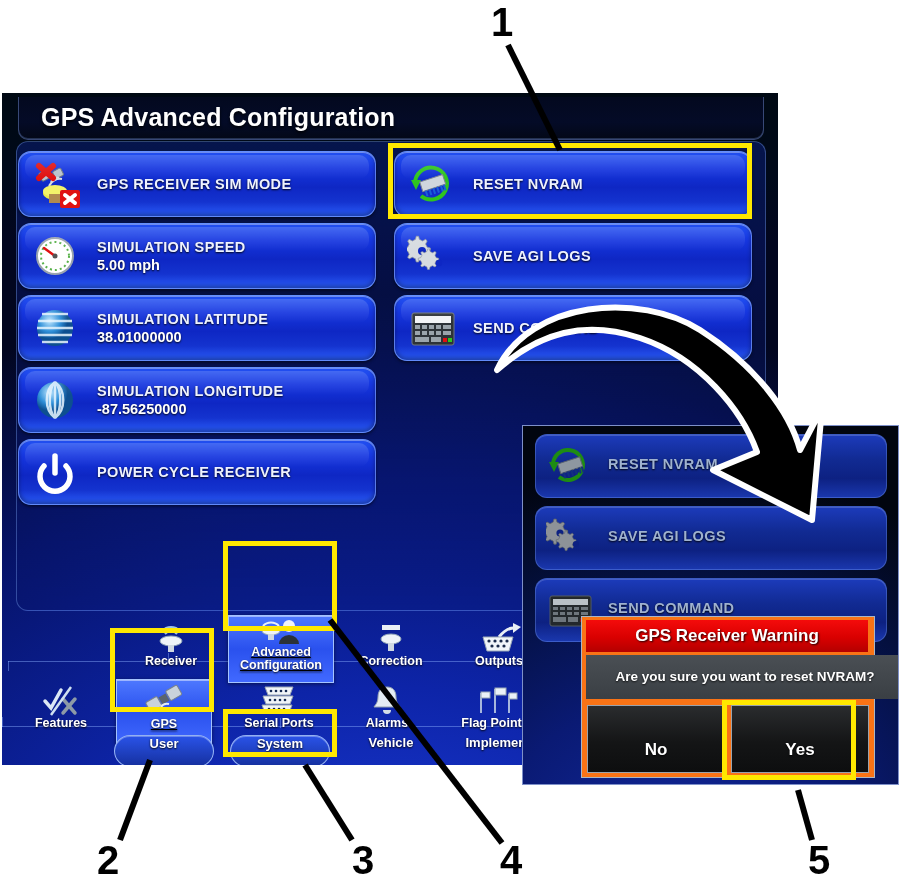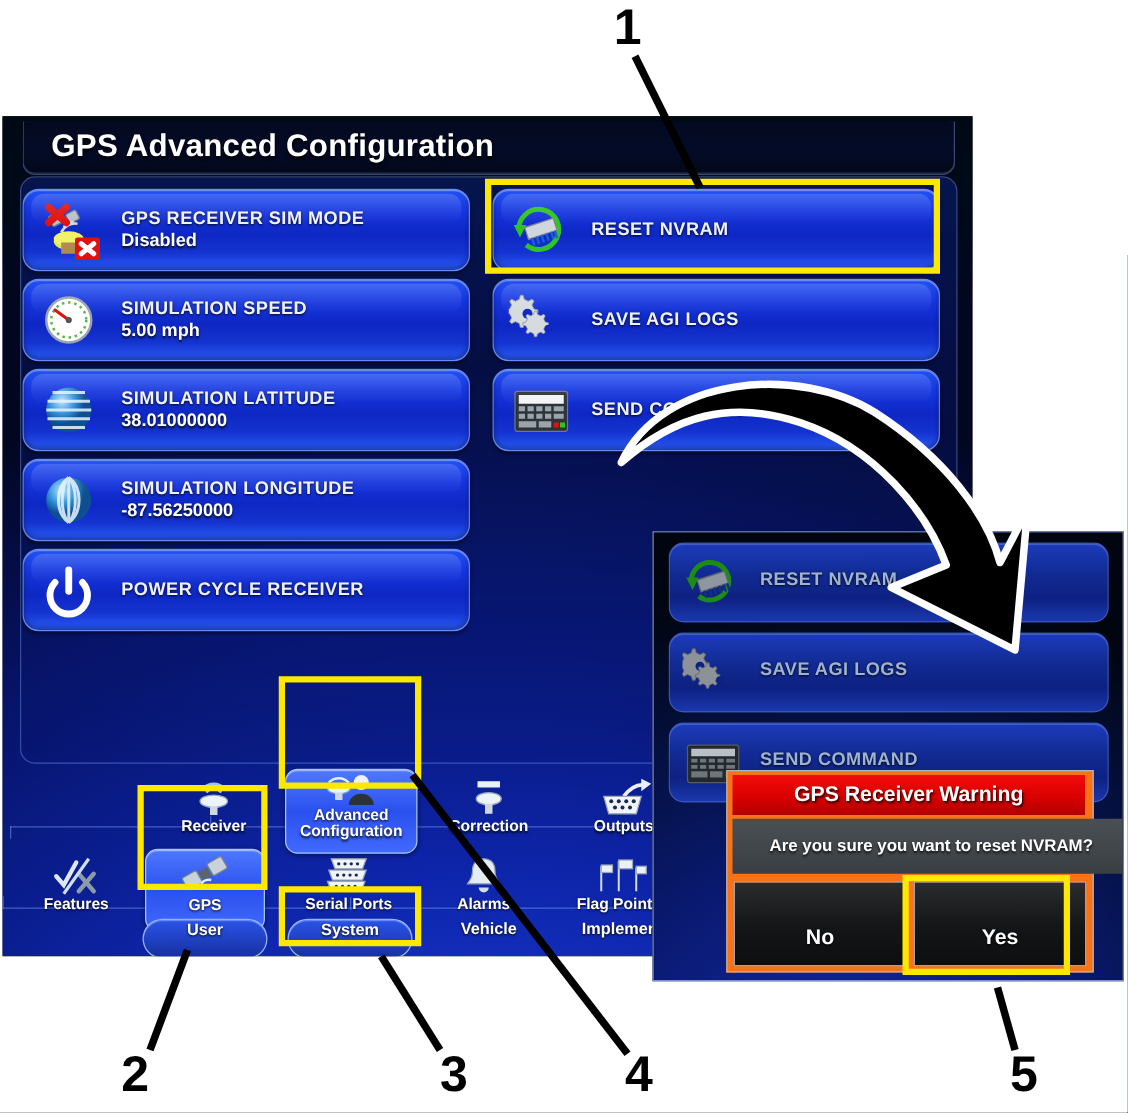--- a/index.html
+++ b/index.html
@@ -52,23 +52,23 @@
   .val{font-size:14.5px;font-weight:bold;color:#ffffff;
        text-shadow:0 1px 2px rgba(0,0,0,.9);line-height:1.25;}
   .ico{position:absolute;left:12px;top:8px;width:52px;height:48px;}
 
   
   #nav{position:absolute;left:0;top:520px;width:776px;height:152px;padding-left:37px;}
   .navcell{position:absolute;width:98px;height:56px;text-align:center;}
   .navcell .ni{height:34px;display:flex;align-items:flex-end;justify-content:center;}
   .navcell .nl{font-size:12.5px;font-weight:bold;color:#ffffff;line-height:1.05;
        text-shadow:0 1px 2px rgba(0,0,0,.95);}
-  .navsel{border:1px solid rgba(175,205,255,.9);border-radius:10px;
+  .navsel{border:1px solid rgba(175,205,255,.9);border-radius:0;
        background:linear-gradient(180deg,#4e78ff 0%,#2a51ee 50%,#4169ff 100%);
-       box-shadow:inset 0 1px 0 rgba(255,255,255,.45),0 1px 4px rgba(0,0,0,.5);}
+       box-shadow:inset 0 1px 0 rgba(255,255,255,.45),0 1px 4px rgba(0,0,0,.5);text-decoration:underline;}
   .pill{position:absolute;border:1px solid rgba(170,200,255,.85);border-radius:16px;
        background:linear-gradient(180deg,#2a53e8,#15309f);
        box-shadow:inset 0 1px 0 rgba(255,255,255,.3);
        display:flex;align-items:flex-start;justify-content:center;}
   .pill span{font-size:13px;font-weight:bold;color:#fff;text-shadow:0 1px 2px #000;}
   .navline{position:absolute;height:1px;background:rgba(140,175,255,.45);}
   .navtick{position:absolute;width:1px;background:rgba(140,175,255,.45);}
 
   
   #inset{position:absolute;left:522px;top:425px;width:375px;height:358px;
@@ -144,21 +144,20 @@
         </g>
         <rect x="29" y="30" width="20" height="18" rx="2" fill="#e01111"></rect>
         <g stroke="#ffffff" stroke-width="4" stroke-linecap="round">
           <line x1="34" y1="35" x2="44" y2="43"></line>
             <line x1="44" y1="35" x2="34" y2="43"></line>
         </g>
       </svg>
     </span>
     <div class="rowtxt">
       <div class="lbl">GPS RECEIVER SIM MODE</div>
-      <div class="val">Disabled</div>
     </div>
   </div>
 
   <div class="row rowL" style="top:130px">
     <span class="ico">
       <svg viewBox="0 0 52 48" width="52" height="48">
         <circle cx="24" cy="24" r="18" fill="#ffffff" stroke="#9aa4ae" stroke-width="2"></circle>
         <circle cx="24" cy="24" r="14" fill="none" stroke="#59b24a" stroke-width="2" stroke-dasharray="2 3"></circle>
         <line x1="24" y1="24" x2="13" y2="16" stroke="#e01111" stroke-width="2.5" stroke-linecap="round"></line>
         <circle cx="24" cy="24" r="2.5" fill="#555"></circle>

